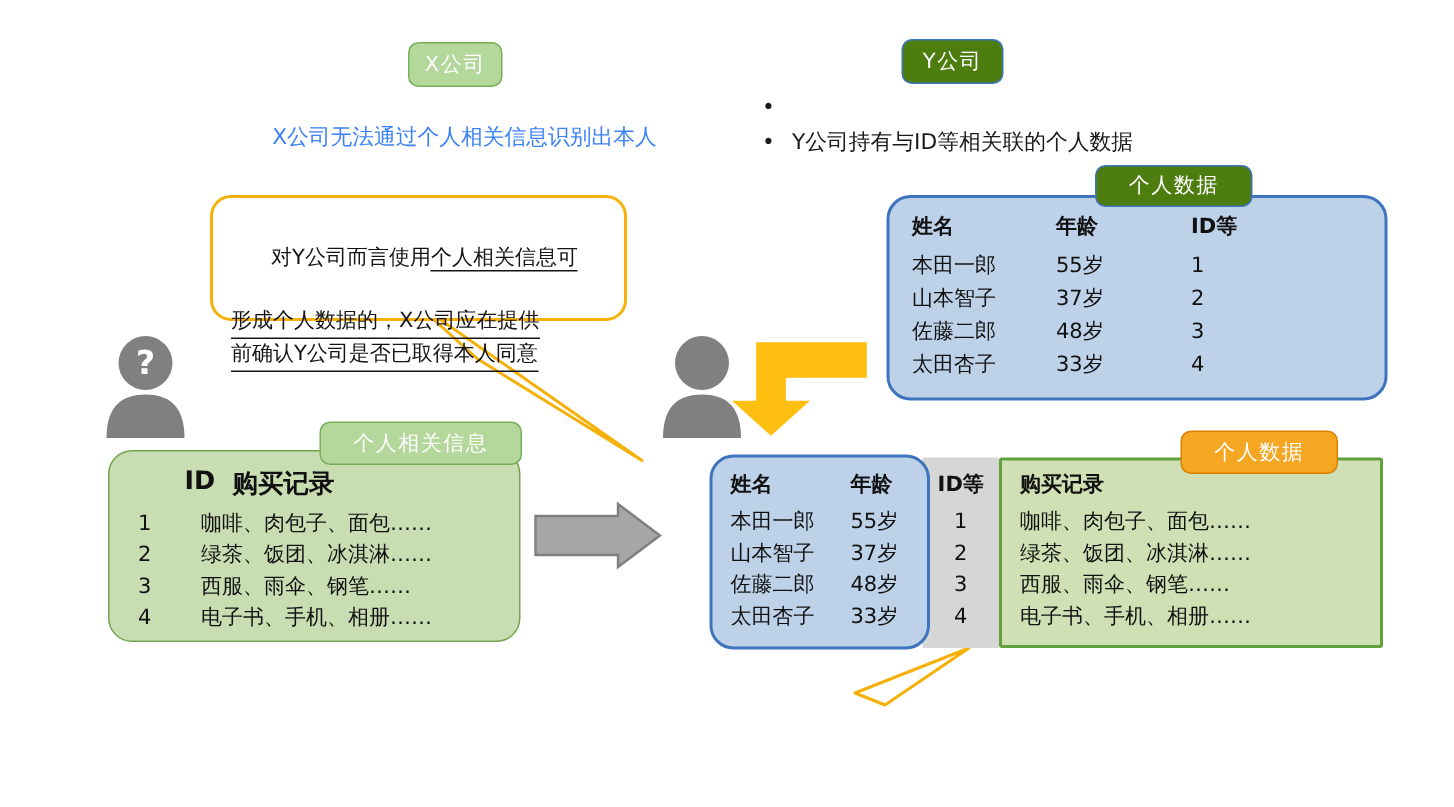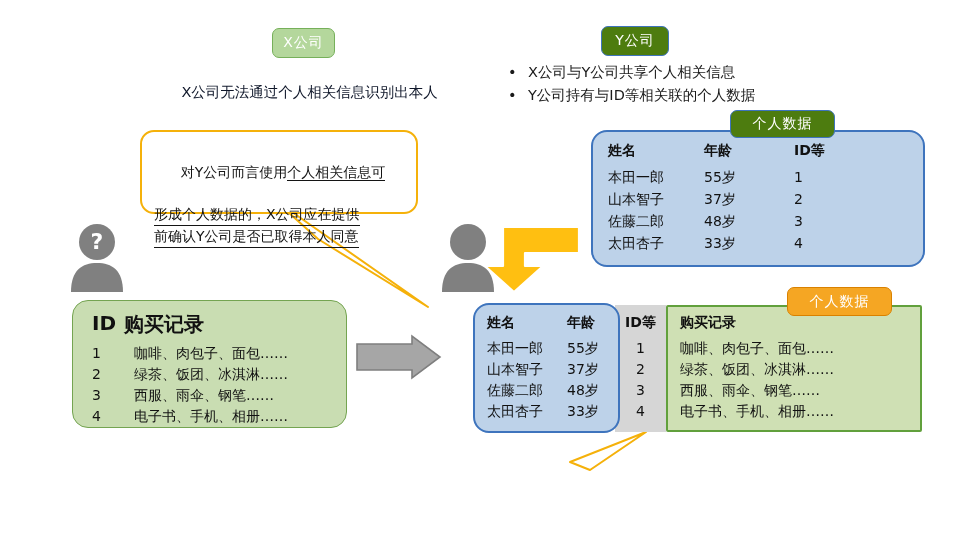--- a/index.html
+++ b/index.html
@@ -36,21 +36,21 @@
   .panel-green-sq{
     position:absolute;box-sizing:border-box;
     background:#cfe0b4;border:2px solid #61a03c;border-radius:2px;
   }
   .panel-gray-sq{
     position:absolute;box-sizing:border-box;
     background:#d6d6d6;border:none;
   }
 
   
-  .txt{position:absolute;color:#0f172a;white-space:pre;}
+  .txt{position:absolute;color:#3b82f6;white-space:pre;}
   .body-cn{font-size:14.5px;line-height:20px;}
   .bullets{position:absolute;font-size:14.5px;line-height:23px;color:#1a1a1a;}
   .bullets .b-row{display:flex;gap:12px;align-items:flex-start;}
   .bullets .dot{width:8px;text-align:center;}
 
   
   .tbl{position:absolute;font-size:14px;color:#111;}
   .tbl .hdr{font-weight:bold;}
   .row{display:flex;}
   .cell{white-space:pre;}
@@ -101,21 +101,20 @@
     <span>X公司无法通过个人相关信息识别出本人</span>
   </div>
 
   <div class="badge badge-blue" style="left:601px;top:26px;width:68px;height:30px;">
     <span>Y公司</span>
   </div>
 
   <div class="bullets" style="left:508px;top:61px;">
     <div class="b-row">
       <span class="dot">•</span>
-      <span>X公司与Y公司共享个人相关信息</span>
     </div>
     <div class="b-row">
       <span class="dot">•</span>
       <span>Y公司持有与ID等相关联的个人数据</span>
     </div>
   </div>
 
   <div class="callout" style="left:140px;top:130px;width:278px;height:84px;padding:9px 12px 0 12px;">
     <div class="ln">
       <span>对Y公司而言使用</span><span class="u">个人相关信息可</span>
@@ -164,23 +163,26 @@
     <text x="31" y="27" text-anchor="middle" font-size="22" font-family="DejaVu Sans, sans-serif" fill="#ffffff" font-weight="bold">?</text>
   </svg>
 
   <svg class="person" style="left:437px;top:222px;width:62px;height:70px;" viewBox="0 0 62 70">
     <circle cx="31" cy="20" r="18" fill="#808080"></circle>
     <path d="M5,70 C5,48 16,41 31,41 C46,41 57,48 57,70 Z" fill="#808080"></path>
   </svg>
 
   <div class="panel panel-green" style="left:72px;top:300px;width:275px;height:128px;"></div>
 
+  <div class="badge badge-green" style="left:213px;top:281px;width:135px;height:29px;">
+    <span>个人相关信息</span>
+  </div>
 
   <div class="tbl" style="left:92px;top:311px;">
-    <div class="row hdr" style="font-size:20px;margin-bottom:5px;">
+    <div class="row hdr" style="font-size:17px;margin-bottom:5px;margin-left:31px;">
       <div class="cell" style="width:32px;">ID</div>
       <div class="cell">购买记录</div>
     </div>
     <div class="row" style="line-height:21px;">
       <div class="cell" style="width:42px;">1</div>
       <div class="cell">咖啡、肉包子、面包……</div>
     </div>
     <div class="row" style="line-height:21px;">
       <div class="cell" style="width:42px;">2</div>
       <div class="cell">绿茶、饭团、冰淇淋……</div>

